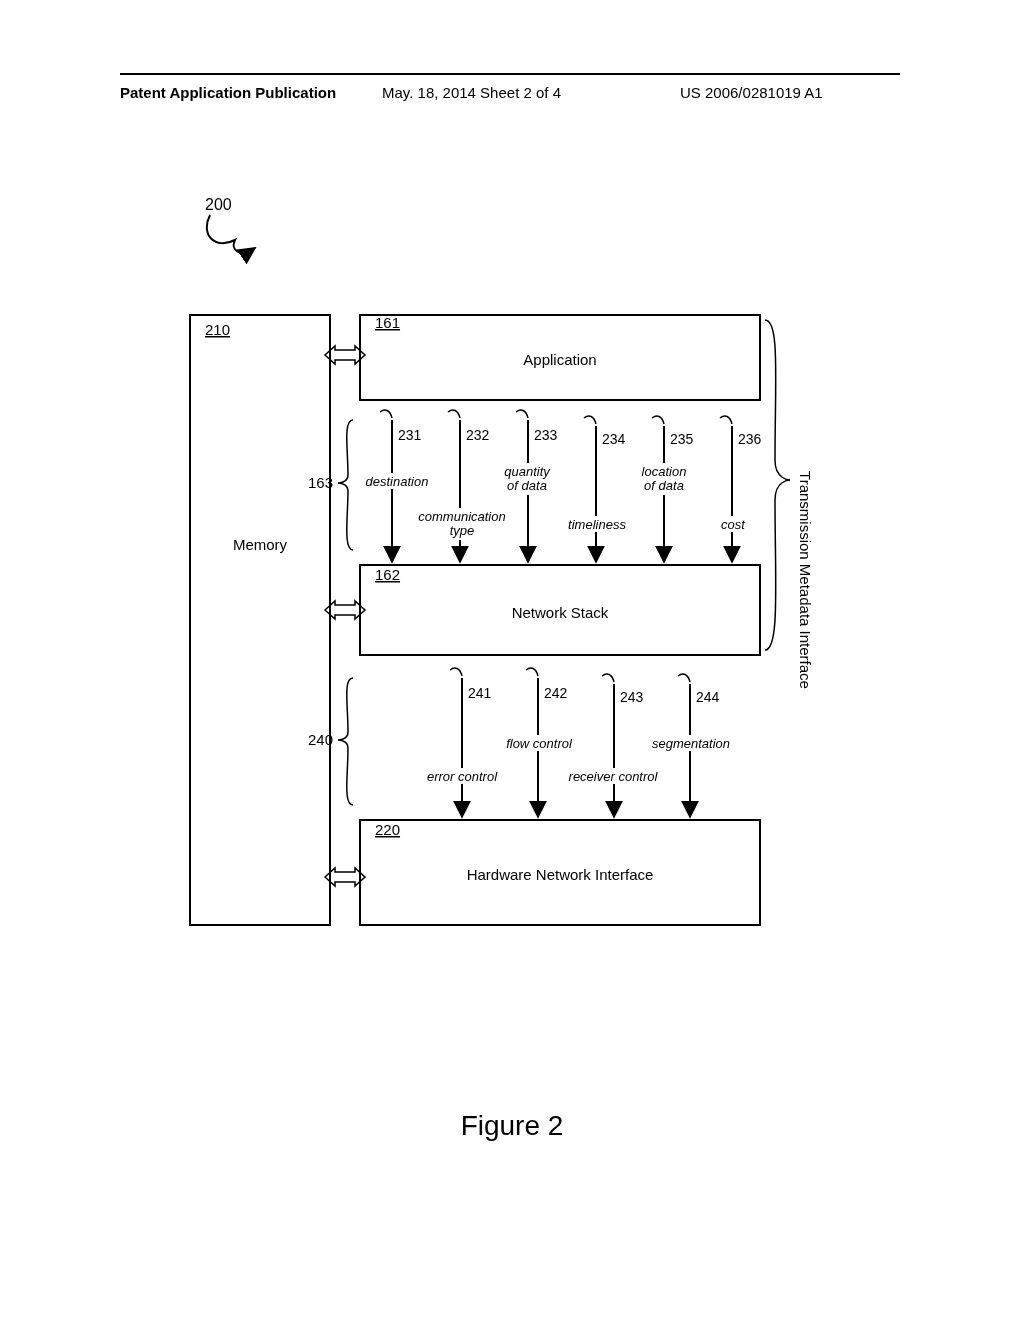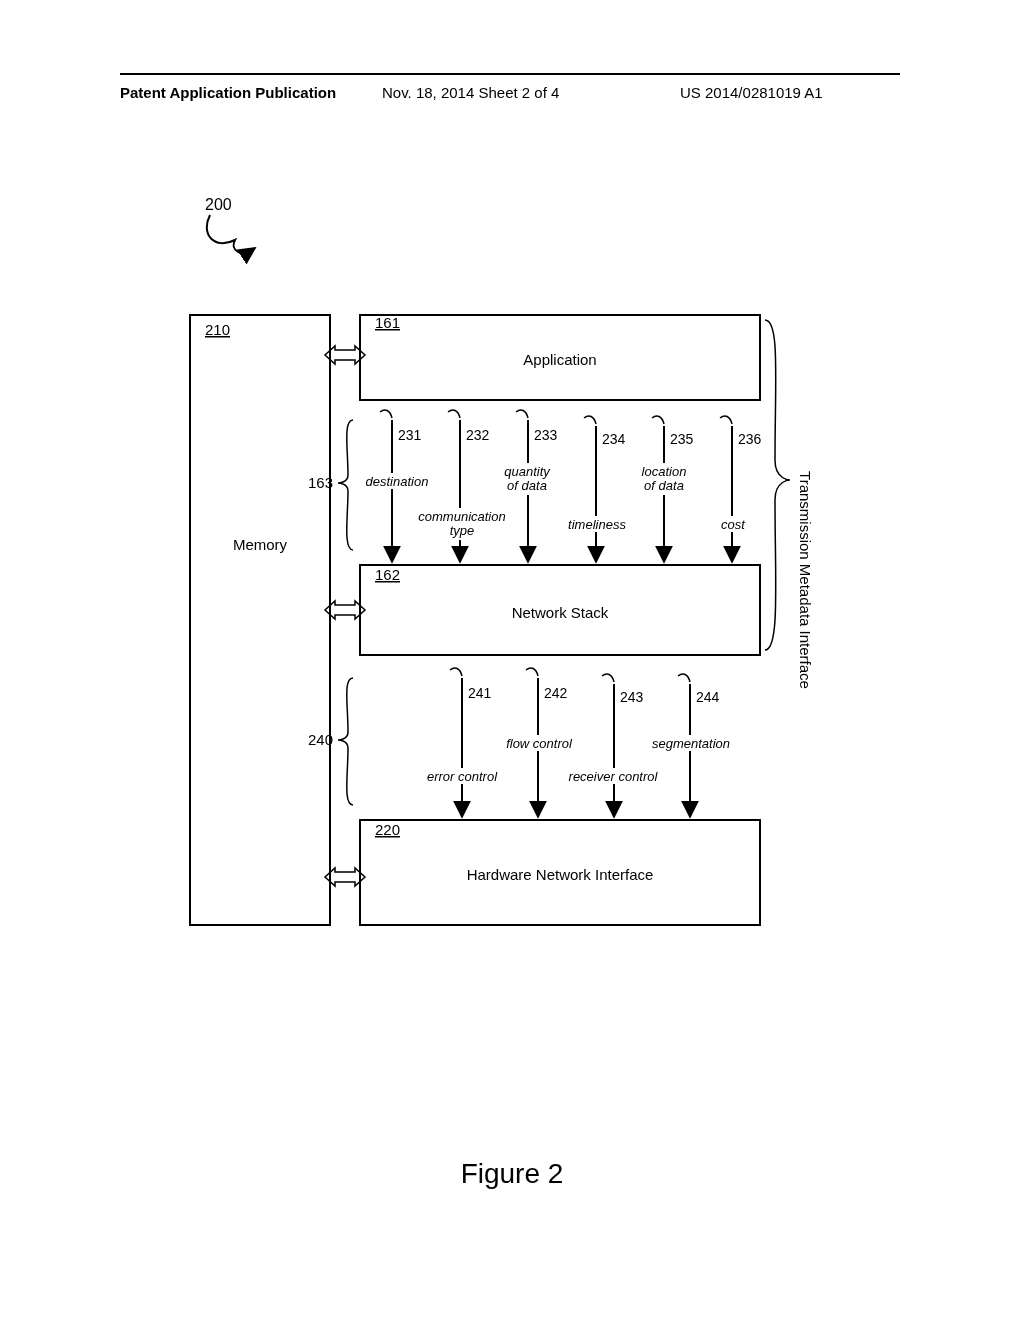--- a/index.html
+++ b/index.html
@@ -31,21 +31,20 @@
   .hdr.center { left: 382px; }
   .hdr.right { left: 680px; }
 
   .fig-label {
     position: absolute;
     top: 1110px;
     left: 0;
     width: 1024px;
     text-align: center;
     font-size: 28px;
-    margin-top: 48px;
   }
 
   .svg-stage {
     position: absolute;
     top: 180px;
     left: 180px;
     width: 680px;
     height: 800px;
   }
 
@@ -53,22 +52,22 @@
   .ul { text-decoration: underline; }
   .ita { font-style: italic; }
 </style>
 </head>
 <body>
 
 <div class="page">
 
   <div class="header-line"></div>
   <div class="hdr left">Patent Application Publication</div>
-  <div class="hdr center">Nov. 18, 2014  Sheet 2 of 4</div>
-  <div class="hdr right">US 2014/0281019 A1</div>
+  <div class="hdr center">May. 18, 2014  Sheet 2 of 4</div>
+  <div class="hdr right">US 2006/0281019 A1</div>
 
   <div class="fig-label">Figure 2</div>
 
   <div class="svg-stage">
     <svg viewBox="0 0 680 800" width="680" height="800">
       <defs>
         <marker id="ah" viewBox="0 0 10 10" refX="9" refY="5" markerWidth="9" markerHeight="9" orient="auto-start-reverse">
           <path d="M0,0 L10,5 L0,10 z" fill="#000"></path>
         </marker>
         <marker id="ah-open" viewBox="0 0 10 10" refX="9" refY="5" markerWidth="12" markerHeight="12" orient="auto-start-reverse">

